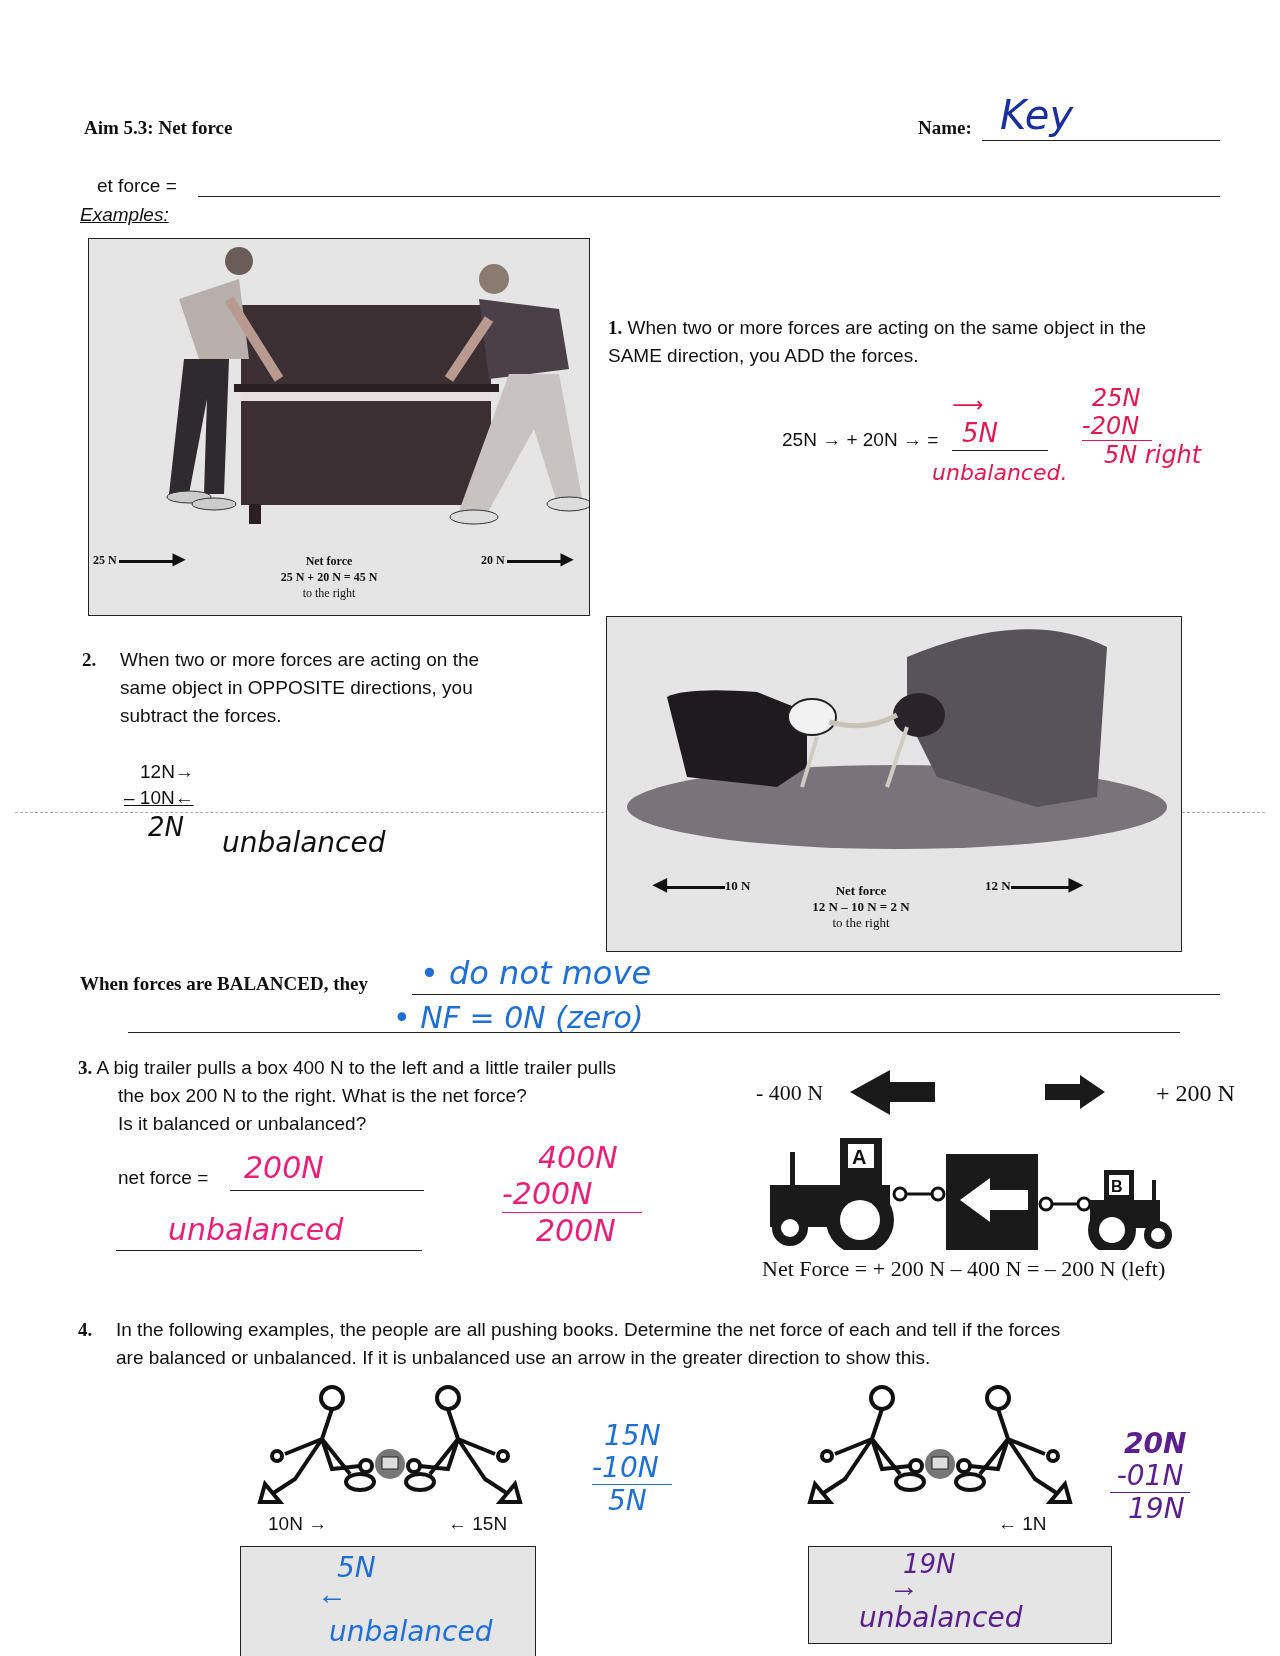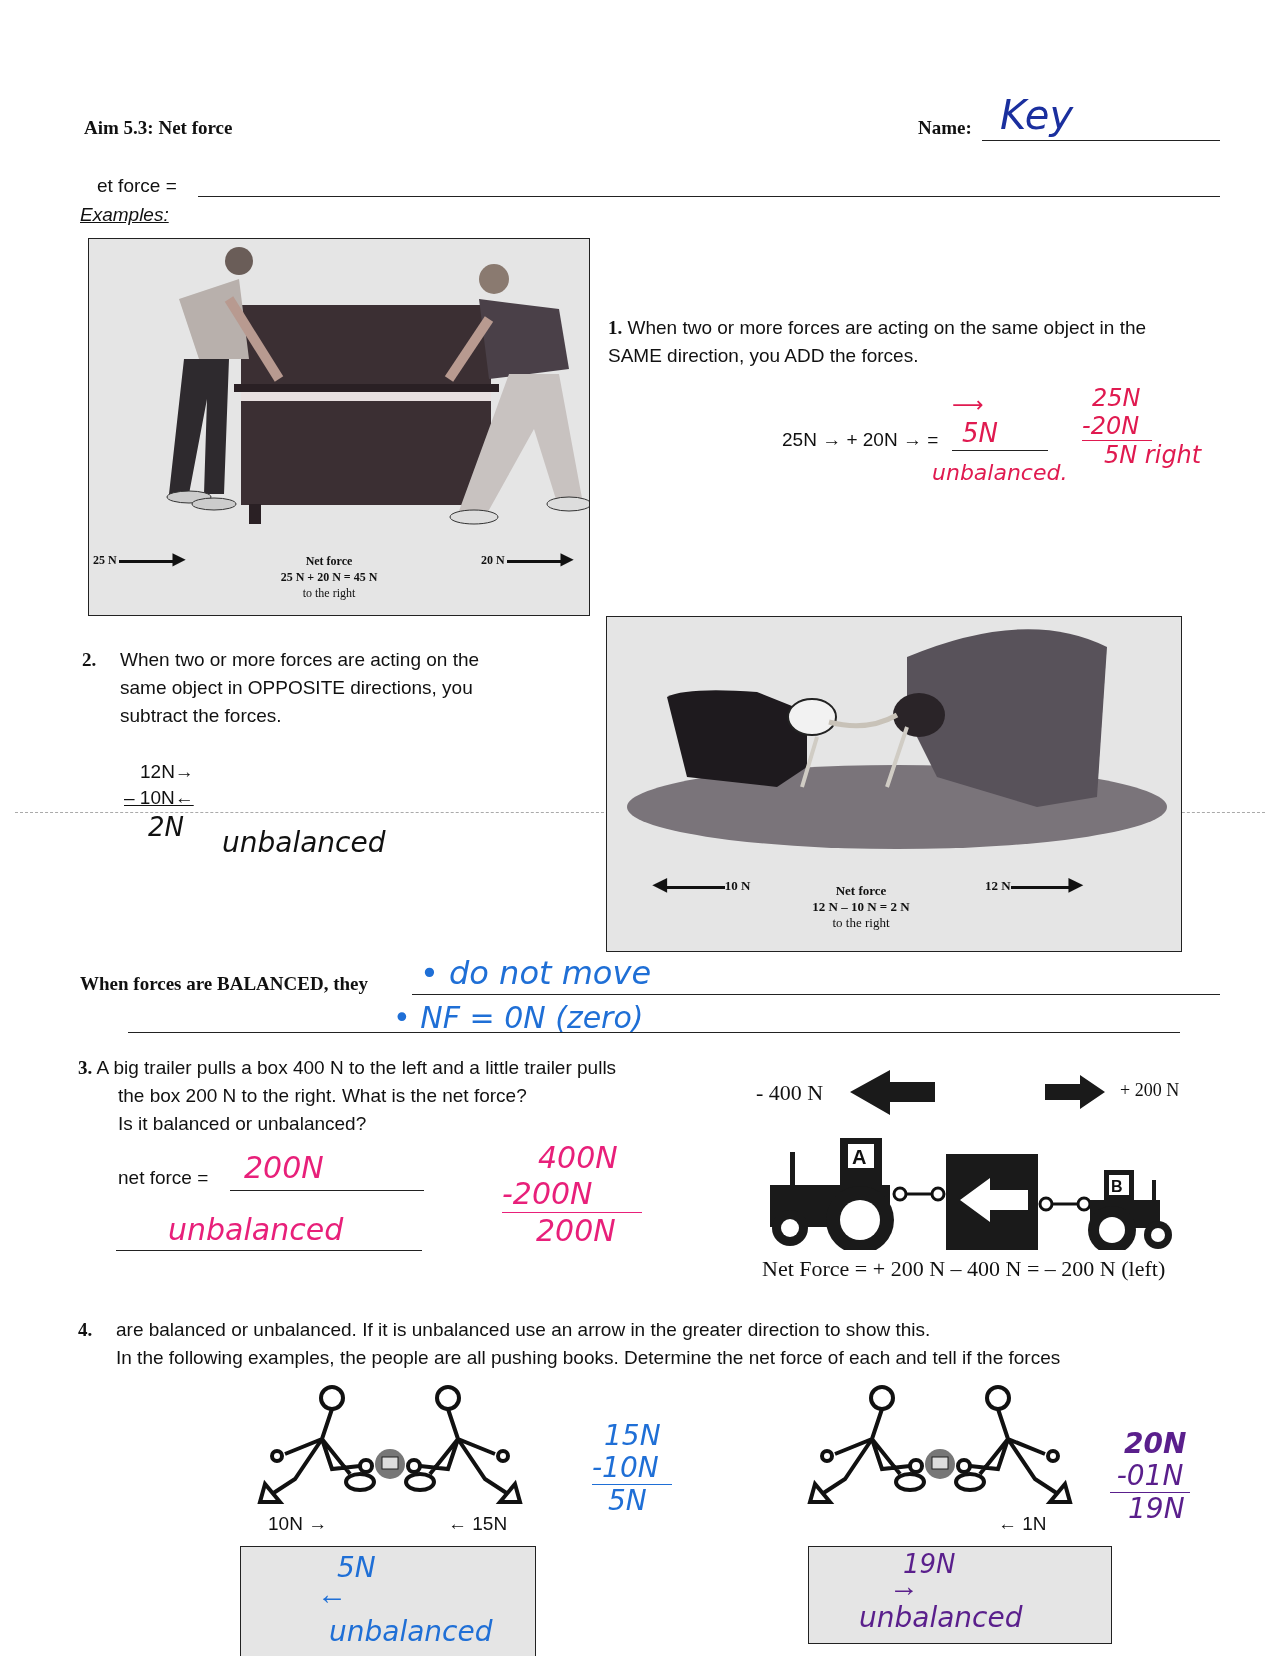--- a/index.html
+++ b/index.html
@@ -135,21 +135,21 @@
 <div class="abs hand pink" style="left:244px;top:1150px;font-size:30px;">200N</div>
 <div class="line" style="left:116px;top:1250px;width:306px;"></div>
 <div class="abs hand pink" style="left:168px;top:1212px;font-size:30px;">unbalanced</div>
 <div class="abs hand pink" style="left:530px;top:1140px;font-size:30px;line-height:36px;">
   <div style="margin-left:8px;">400N</div>
   <div style="margin-left:-28px;border-bottom:1.5px solid #e8207a;width:140px;">-200N</div>
   <div style="margin-left:6px;">200N</div>
 </div>
 
 <div class="abs serif" style="left:756px;top:1080px;font-size:22px;">- 400 N</div>
-<div class="abs serif" style="left:1120px;top:1080px;font-size:18px;">+ 200 N</div>
+<div class="abs serif" style="left:1156px;top:1080px;font-size:24px;">+ 200 N</div>
 <svg class="abs" style="left:760px;top:1070px;" width="440" height="180">
 
   <polygon points="90,22 130,0 130,12 175,12 175,32 130,32 130,45" fill="#1a1a1a"></polygon>
 
   <polygon points="285,14 320,14 320,5 345,22 320,39 320,30 285,30" fill="#1a1a1a"></polygon>
 
   <rect x="80" y="68" width="42" height="50" fill="#1a1a1a"></rect>
   <rect x="88" y="74" width="26" height="24" fill="#fff"></rect>
   <text x="92" y="94" font-family="Liberation Sans, sans-serif" font-weight="bold" font-size="20" fill="#111">A</text>
   <rect x="30" y="82" width="5" height="35" fill="#1a1a1a"></rect>
@@ -178,22 +178,22 @@
   <circle cx="352" cy="160" r="24" fill="#1a1a1a"></circle>
     <circle cx="352" cy="160" r="13" fill="#fff"></circle>
   <circle cx="398" cy="165" r="14" fill="#1a1a1a"></circle>
     <circle cx="398" cy="165" r="7" fill="#fff"></circle>
 </svg>
 <div class="abs serif" style="left:762px;top:1256px;font-size:22px;">Net Force = + 200 N – 400 N = – 200 N (left)</div>
 
 <div class="abs txt" style="left:78px;top:1316px;">
   <span class="bold">4.</span>
   <div style="position:absolute;left:38px;top:0;width:1120px;">
+    <div>In the following examples, the people are all pushing books.  Determine the net force of each and tell if the forces</div>
     <div>are balanced or unbalanced.  If it is unbalanced use an arrow in the greater direction to show this.</div>
-    <div>In the following examples, the people are all pushing books.  Determine the net force of each and tell if the forces</div>
   </div>
 </div>
 
 <svg class="abs" style="left:250px;top:1384px;" width="280" height="120">
   <g stroke="#111" stroke-width="4" fill="none">
     <circle cx="82" cy="14" r="11"></circle>
     <path d="M82 25 L72 55 L35 70 M72 55 L82 85 L110 82 M72 55 L45 95 L22 110 M72 55 L100 90"></path>
     <circle cx="27" cy="72" r="5"></circle>
       <circle cx="116" cy="82" r="6"></circle>
     <ellipse cx="110" cy="98" rx="14" ry="8"></ellipse>

